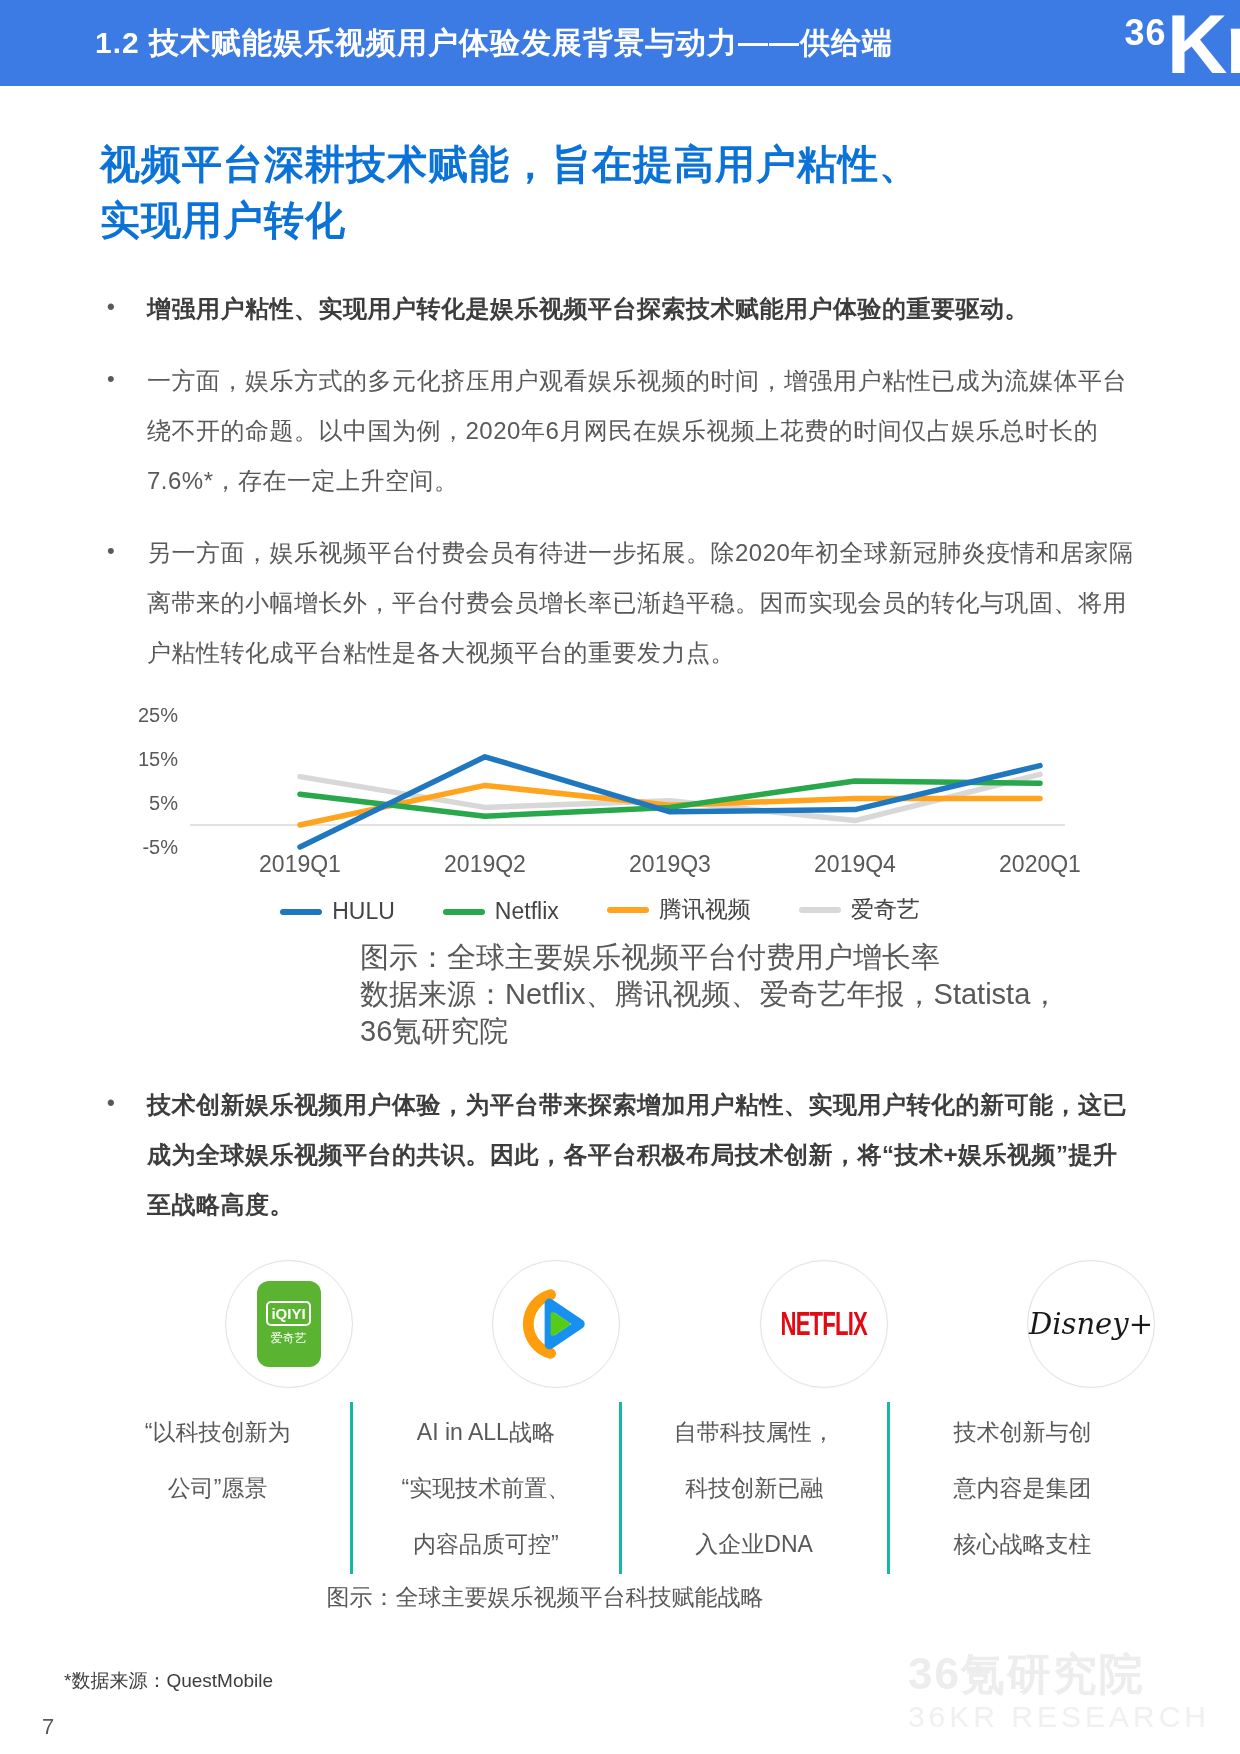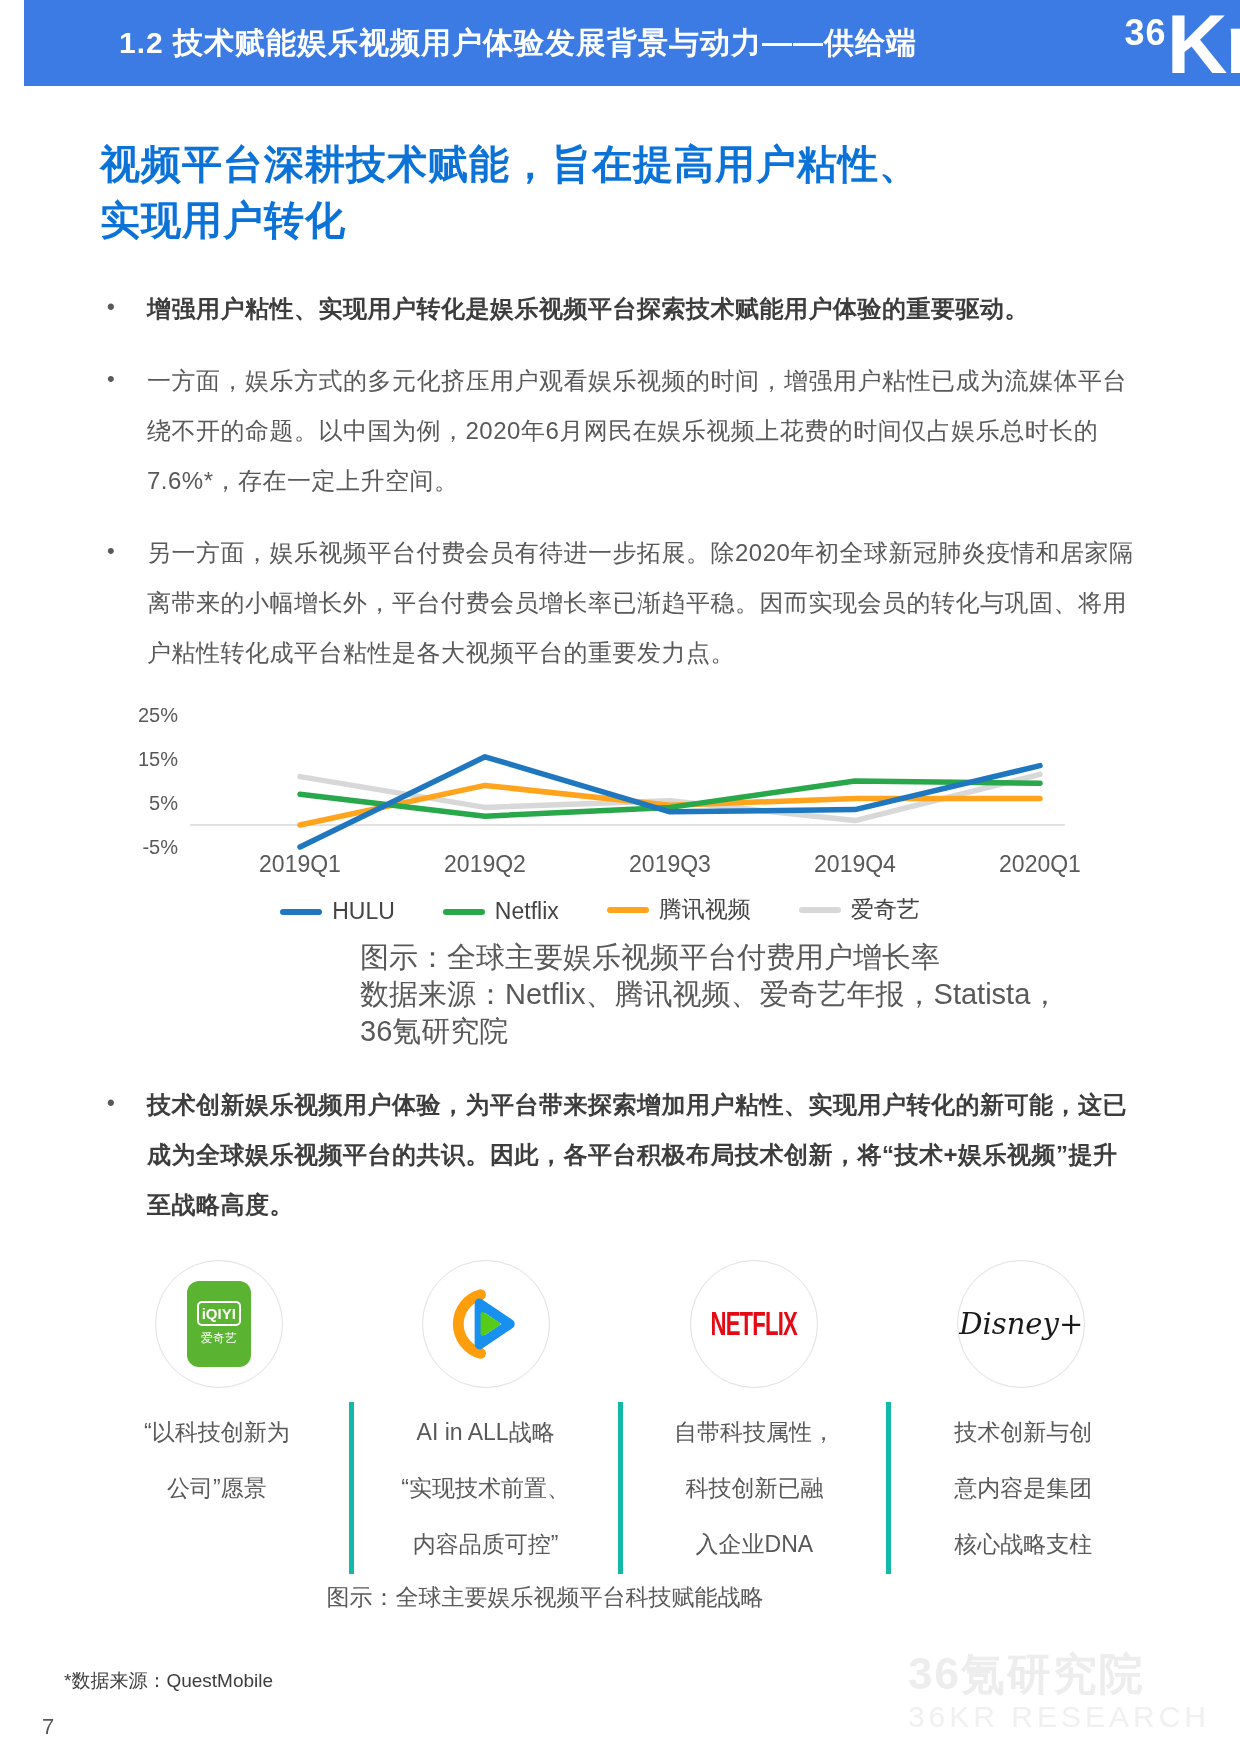--- a/index.html
+++ b/index.html
@@ -1,21 +1,21 @@
 <!DOCTYPE html>
 <html><head>
 <meta charset="utf-8">
 <style>
   * { margin:0; padding:0; box-sizing:border-box; }
   html,body { background:#ffffff; }
   body { font-family:"Liberation Sans","DejaVu Sans",sans-serif; }
   .page { position:relative; width:1240px; height:1754px; background:#ffffff; overflow:hidden; margin:0 auto; }
 
   
-  .header { position:relative; height:86px; background:#3D7BE4; overflow:hidden;margin-left:24px; }
+  .header { position:relative; height:86px; background:#3D7BE4; overflow:hidden; }
   .header-title { position:absolute; left:95px; top:50%; transform:translateY(-50%);
                   color:#ffffff; font-size:30px; font-weight:bold; letter-spacing:1px; }
   .kr-logo { position:absolute; right:-16px; top:-4px; color:#ffffff; white-space:nowrap; }
   .kr-logo .k36 { font-size:36px; font-weight:bold; vertical-align:28px; letter-spacing:1px; }
   .kr-logo .kr  { font-size:84px; font-weight:bold; letter-spacing:-2px; }
 
   
   .heading { margin:50px 90px 0 100px; color:#0B72D8; font-size:40px; font-weight:bold; line-height:56px; letter-spacing:1px; }
 
   
@@ -26,34 +26,34 @@
 
   
   .chart-block { margin:4px 0 0 120px; width:960px; }
   .legend { display:flex; justify-content:center; align-items:flex-end; gap:48px; margin-top:2px; font-size:23px; color:#444444; }
   .legend-item { display:flex; align-items:center; gap:10px; }
   .legend-swatch { display:inline-block; width:42px; height:6px; border-radius:3px; }
   .chart-captions { margin:14px 0 0 240px; font-size:29px; color:#595959; line-height:37px; }
 
   
   .platforms { display:flex; margin:30px 85px 0 85px; }
-  .platform-cell { flex:1; display:flex; justify-content:center; }
+  .platform-cell { flex:1; display:flex; justify-content:flex-end; }
   .logo-circle { width:128px; height:128px; border-radius:50%; background:#ffffff; border:1px solid #e2e2e2;
                  box-shadow:0 0 2px rgba(0,0,0,0.04); display:flex; align-items:center; justify-content:center; }
   .iqiyi-box { width:64px; height:86px; background:#5BB431; border-radius:12px; display:flex; flex-direction:column;
                align-items:center; justify-content:center; gap:4px; }
   .iqiyi-main { color:#ffffff; font-size:15px; font-weight:bold; border:2px solid #ffffff; border-radius:5px; padding:2px 3px; letter-spacing:0; }
   .iqiyi-sub { color:#ffffff; font-size:12px; }
   .netflix-word { color:#E50914; font-size:27px; font-weight:bold; letter-spacing:-1px; transform:scale(0.82,1.25); }
   .disney-word { font-family:"DejaVu Serif","Liberation Serif",serif; font-style:italic; font-size:29px; color:#1a1a1a; letter-spacing:0; }
 
   
   .strategies { display:flex; margin:14px 85px 0 85px; }
   .strategy-col { flex:1; text-align:center; font-size:23px; color:#595959; line-height:56px; padding:2px 6px; }
-  .strategy-col + .strategy-col { border-left:5px solid #14b8a6; }
+  .strategy-col + .strategy-col { border-left:3px solid #14b8a6; }
 
   .platforms-caption { width:1090px; text-align:center; margin-top:8px; font-size:23px; color:#595959; }
 
   
   .footnote { position:absolute; left:64px; bottom:60px; font-size:19px; color:#3d3d3d; }
   .page-num { position:absolute; left:42px; bottom:14px; font-size:22px; color:#595959; }
   .watermark { position:absolute; right:30px; bottom:20px; line-height:1.15; }
   .watermark .w1 { font-size:44px; font-weight:bold; color:#ededed; letter-spacing:2px; }
   .watermark .w2 { font-size:30px; color:#f0f0f0; letter-spacing:4px; }
 

